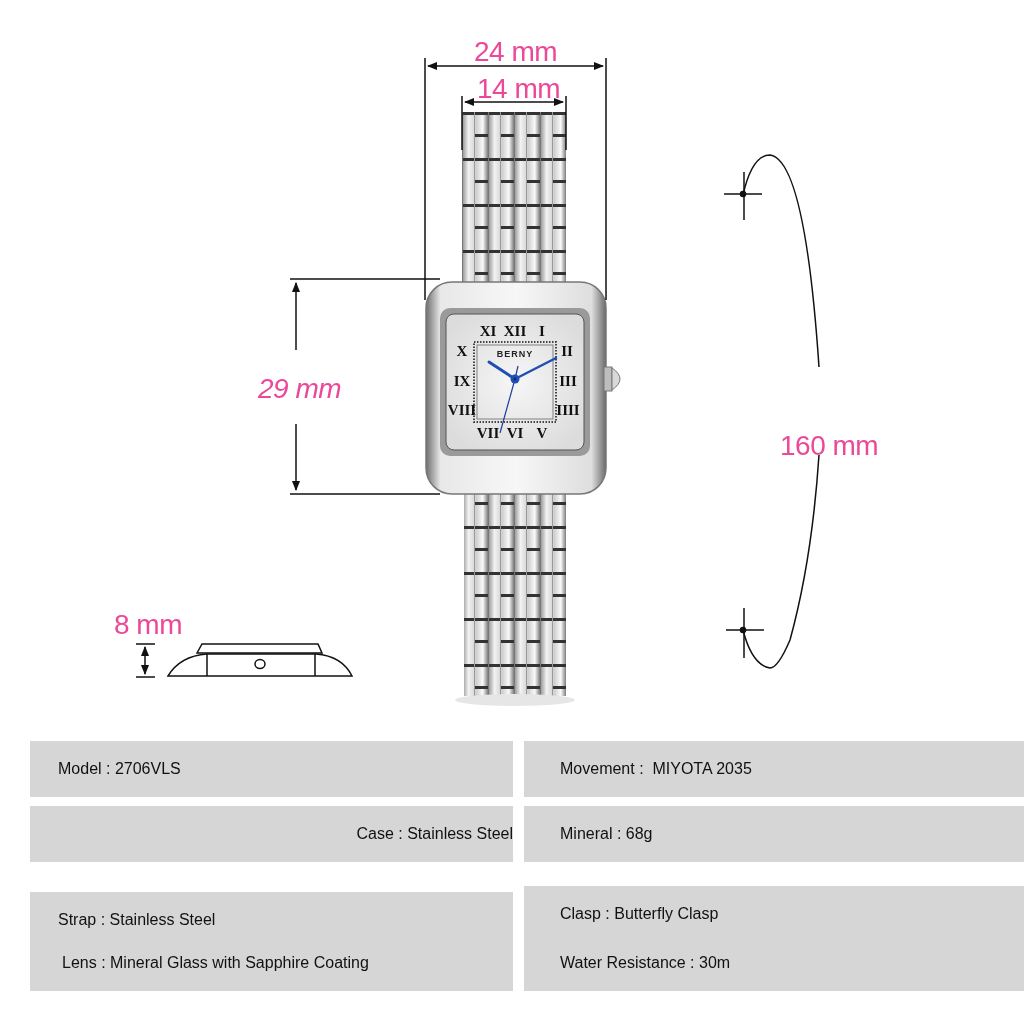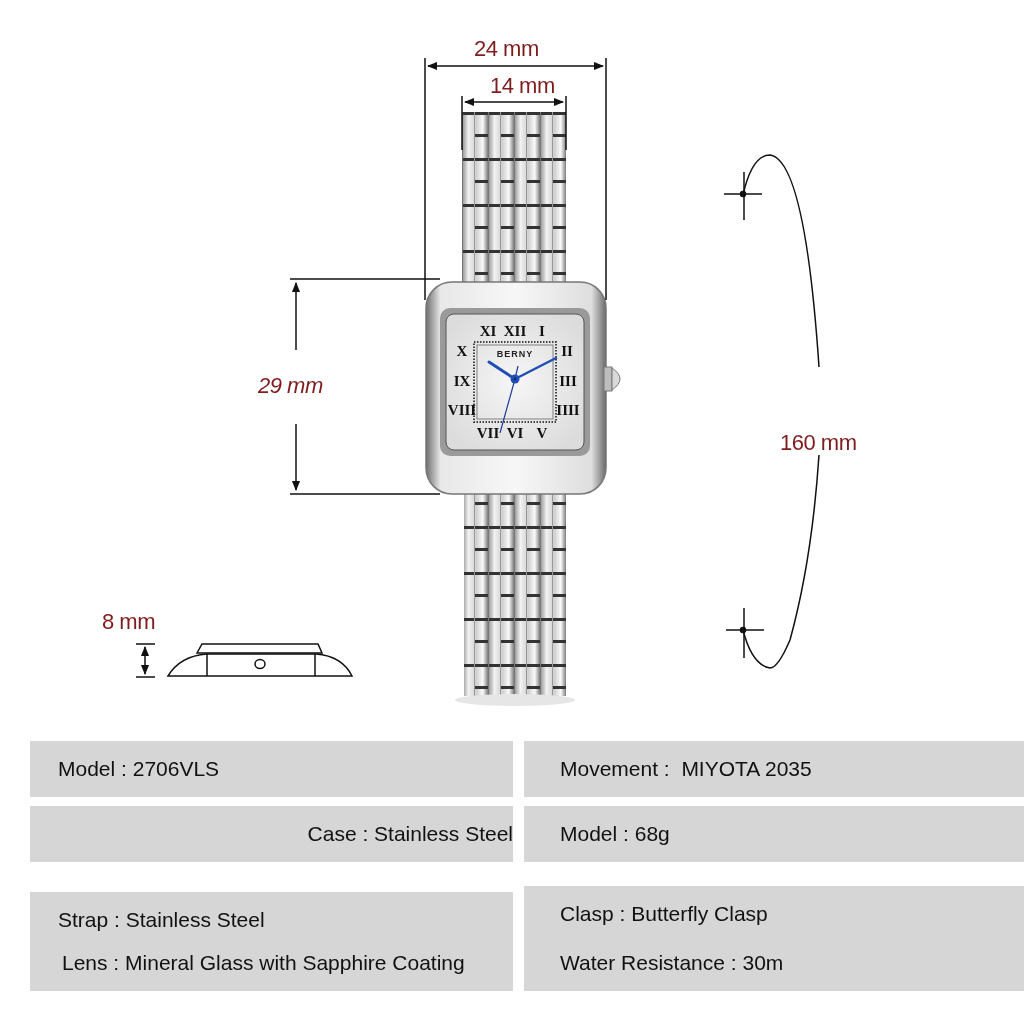--- a/index.html
+++ b/index.html
@@ -1,20 +1,20 @@
 <!DOCTYPE html>
 <html><head>
 <meta charset="utf-8">
 <style>
   html, body { margin:0; padding:0; background:#ffffff; }
   body { width:1024px; height:1021px; position:relative; overflow:hidden;
          font-family:"Liberation Sans", "DejaVu Sans", sans-serif; color:#111; }
-  .dim-label { position:absolute; font-size:22px; letter-spacing:-0.5px; color:#7f1d1d; white-space:nowrap; }
+  .dim-label { position:absolute; font-size:28px; letter-spacing:-0.5px; color:#ec4899; white-space:nowrap; }
   .spec-box { position:absolute; background:#d6d6d6; height:56px; display:flex; align-items:center;
-              box-sizing:border-box; font-size:21px; color:#111; white-space:nowrap; }
+              box-sizing:border-box; font-size:16px; color:#111; white-space:nowrap; }
   .spec-box.left { left:30px; width:483px; padding-left:28px; }
   .spec-box.right { left:524px; width:558px; padding-left:36px; }
   svg { position:absolute; left:0; top:0; }
 </style>
 </head>
 <body>
 
 <svg width="1024" height="1021" viewBox="0 0 1024 1021">
   <defs>
     <marker id="arr" viewBox="0 0 10 10" refX="9" refY="5" markerWidth="7" markerHeight="7" orient="auto-start-reverse">
@@ -137,44 +137,44 @@
     </g>
     <g>
       <line x1="726" y1="630" x2="764" y2="630"></line>
       <line x1="744" y1="608" x2="744" y2="658"></line>
       <circle cx="743" cy="630" r="2.5" fill="#111"></circle>
     </g>
   </g>
 </svg>
 
 <div class="dim-label" style="left:474px; top:36px;">24 mm</div>
-<div class="dim-label" style="left:490px; top:73px;">14 mm</div>
+<div class="dim-label" style="left:477px; top:73px;">14 mm</div>
 <div class="dim-label" style="left:258px; top:373px;font-style:italic;">29 mm</div>
-<div class="dim-label" style="left:102px; top:609px;">8 mm</div>
+<div class="dim-label" style="left:114px; top:609px;">8 mm</div>
 <div class="dim-label" style="left:780px; top:398px;margin-top:32px;">160 mm</div>
 
 <div>
   <div class="spec-box left" style="top:741px;">
       <span>Model : 2706VLS</span>
     </div>
   <div class="spec-box left" style="top:806px;justify-content:flex-end;">
       <span>Case : Stainless Steel</span>
     </div>
   <div class="spec-box left" style="top:892px;">
       <span>Strap : Stainless Steel</span>
     </div>
   <div class="spec-box left" style="top:935px;padding-left:32px;">
       <span>Lens : Mineral Glass with Sapphire Coating</span>
     </div>
 
   <div class="spec-box right" style="top:741px;">
       <span style="white-space:pre;">Movement :  MIYOTA 2035</span>
     </div>
   <div class="spec-box right" style="top:806px;">
-      <span>Model : 68g</span>
+      <span>Mineral : 68g</span>
     </div>
   <div class="spec-box right" style="top:886px;">
       <span>Clasp : Butterfly Clasp</span>
     </div>
   <div class="spec-box right" style="top:935px;">
       <span>Water Resistance : 30m</span>
     </div>
 </div>
 
 </body></html>

